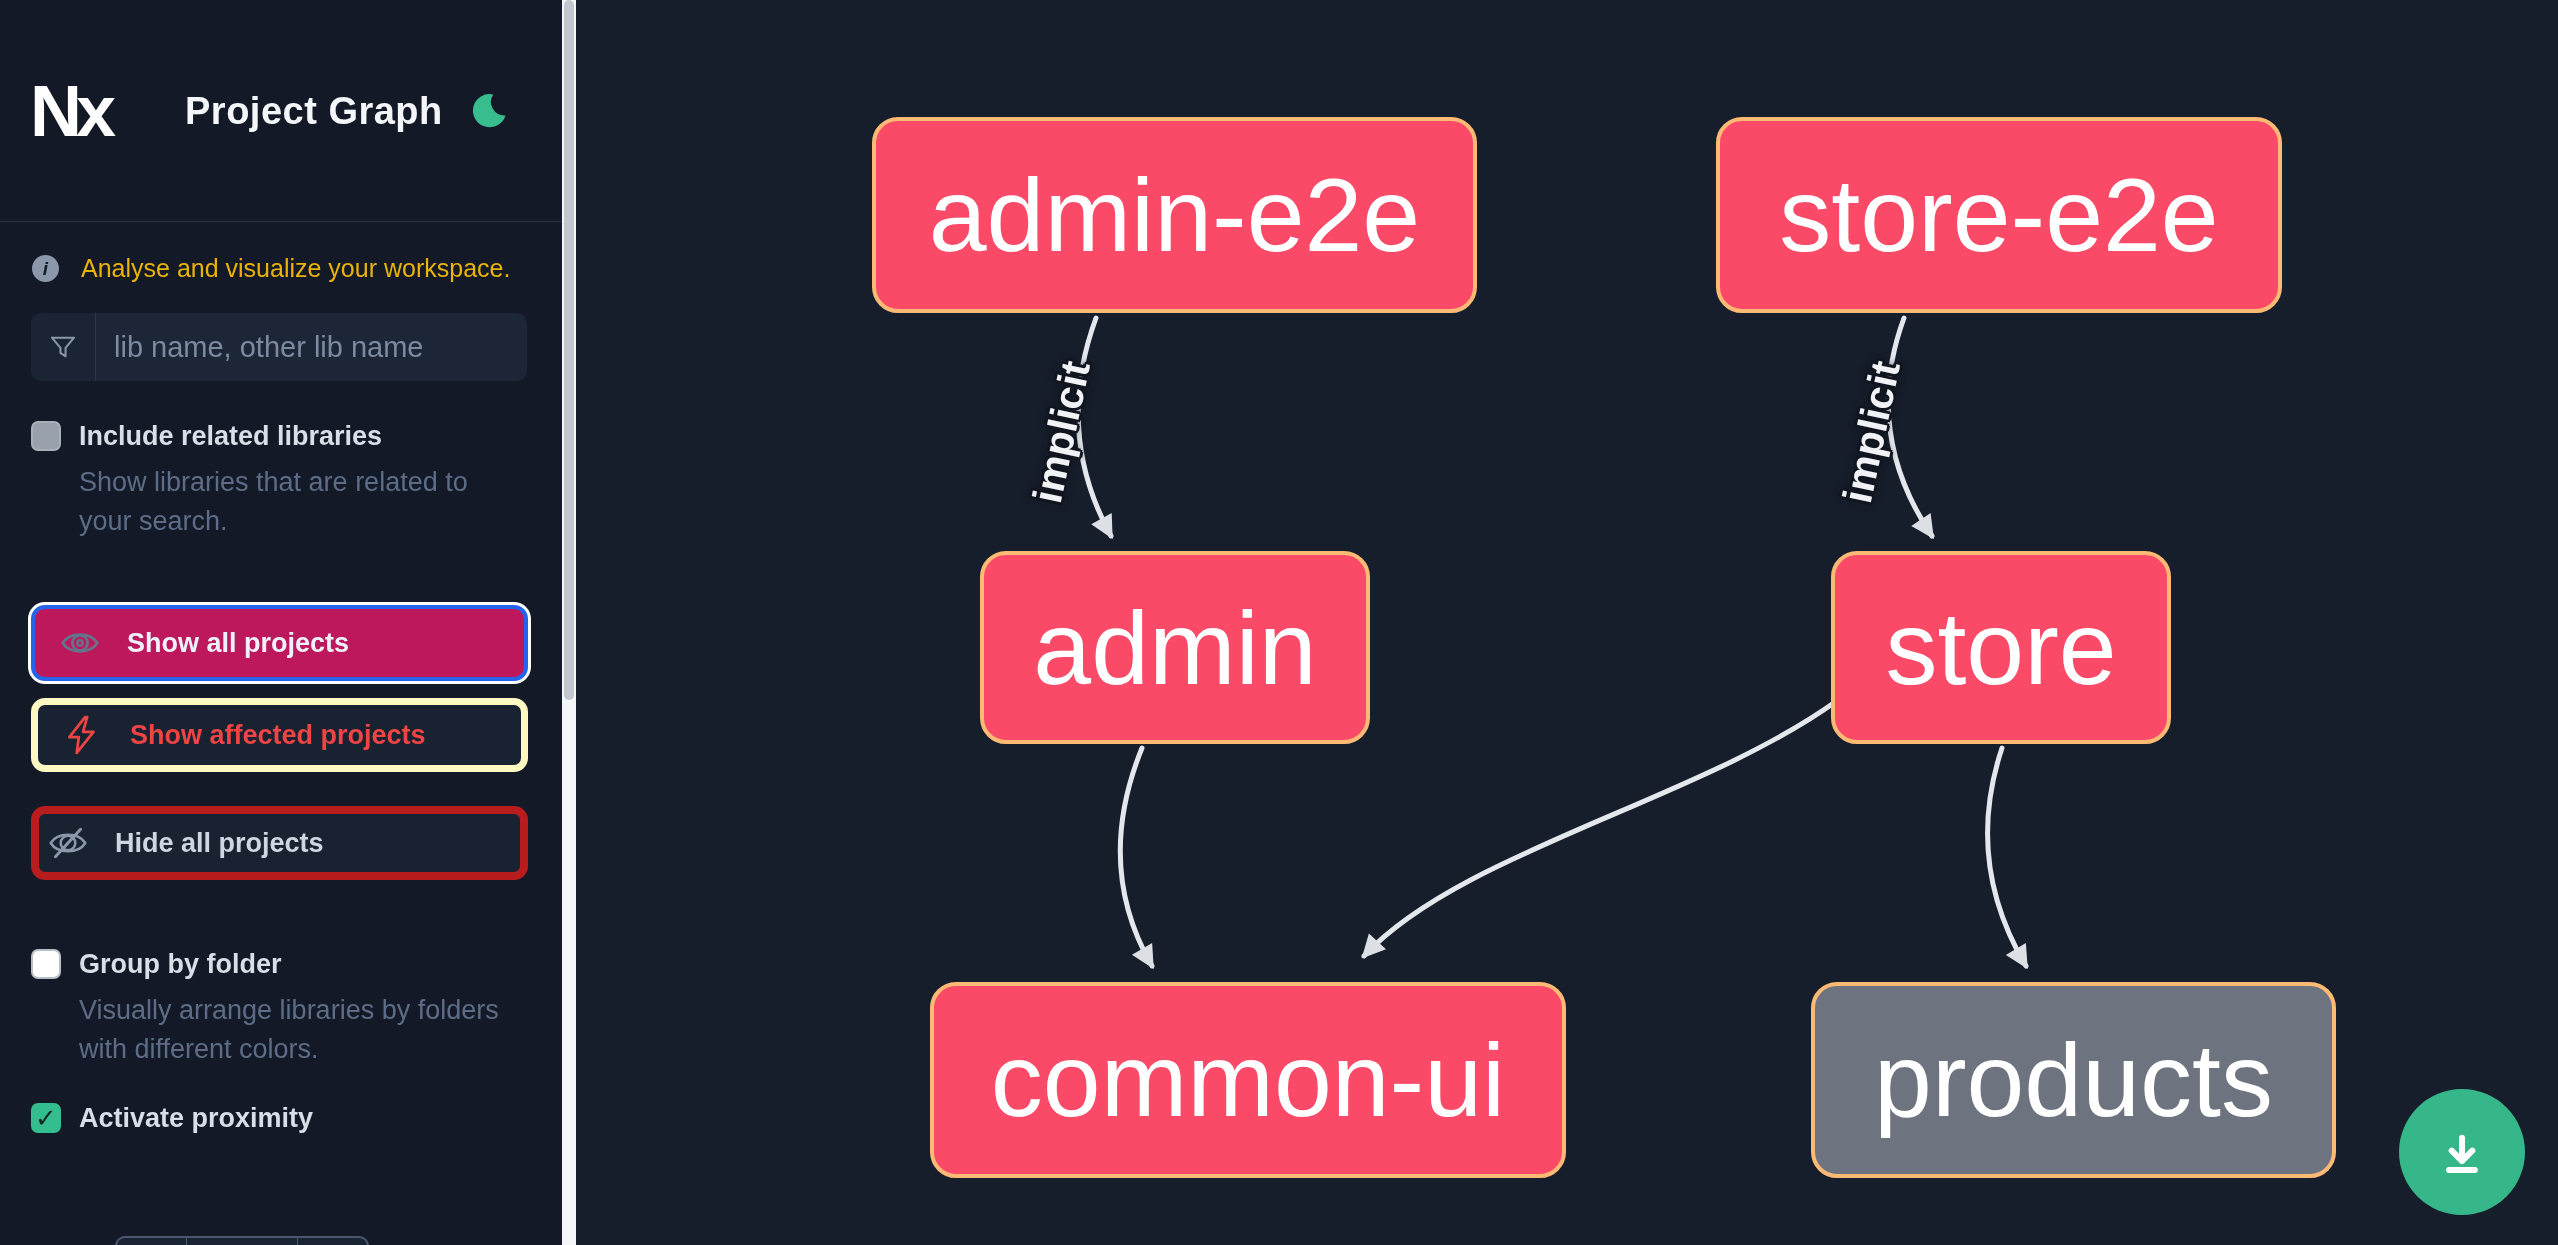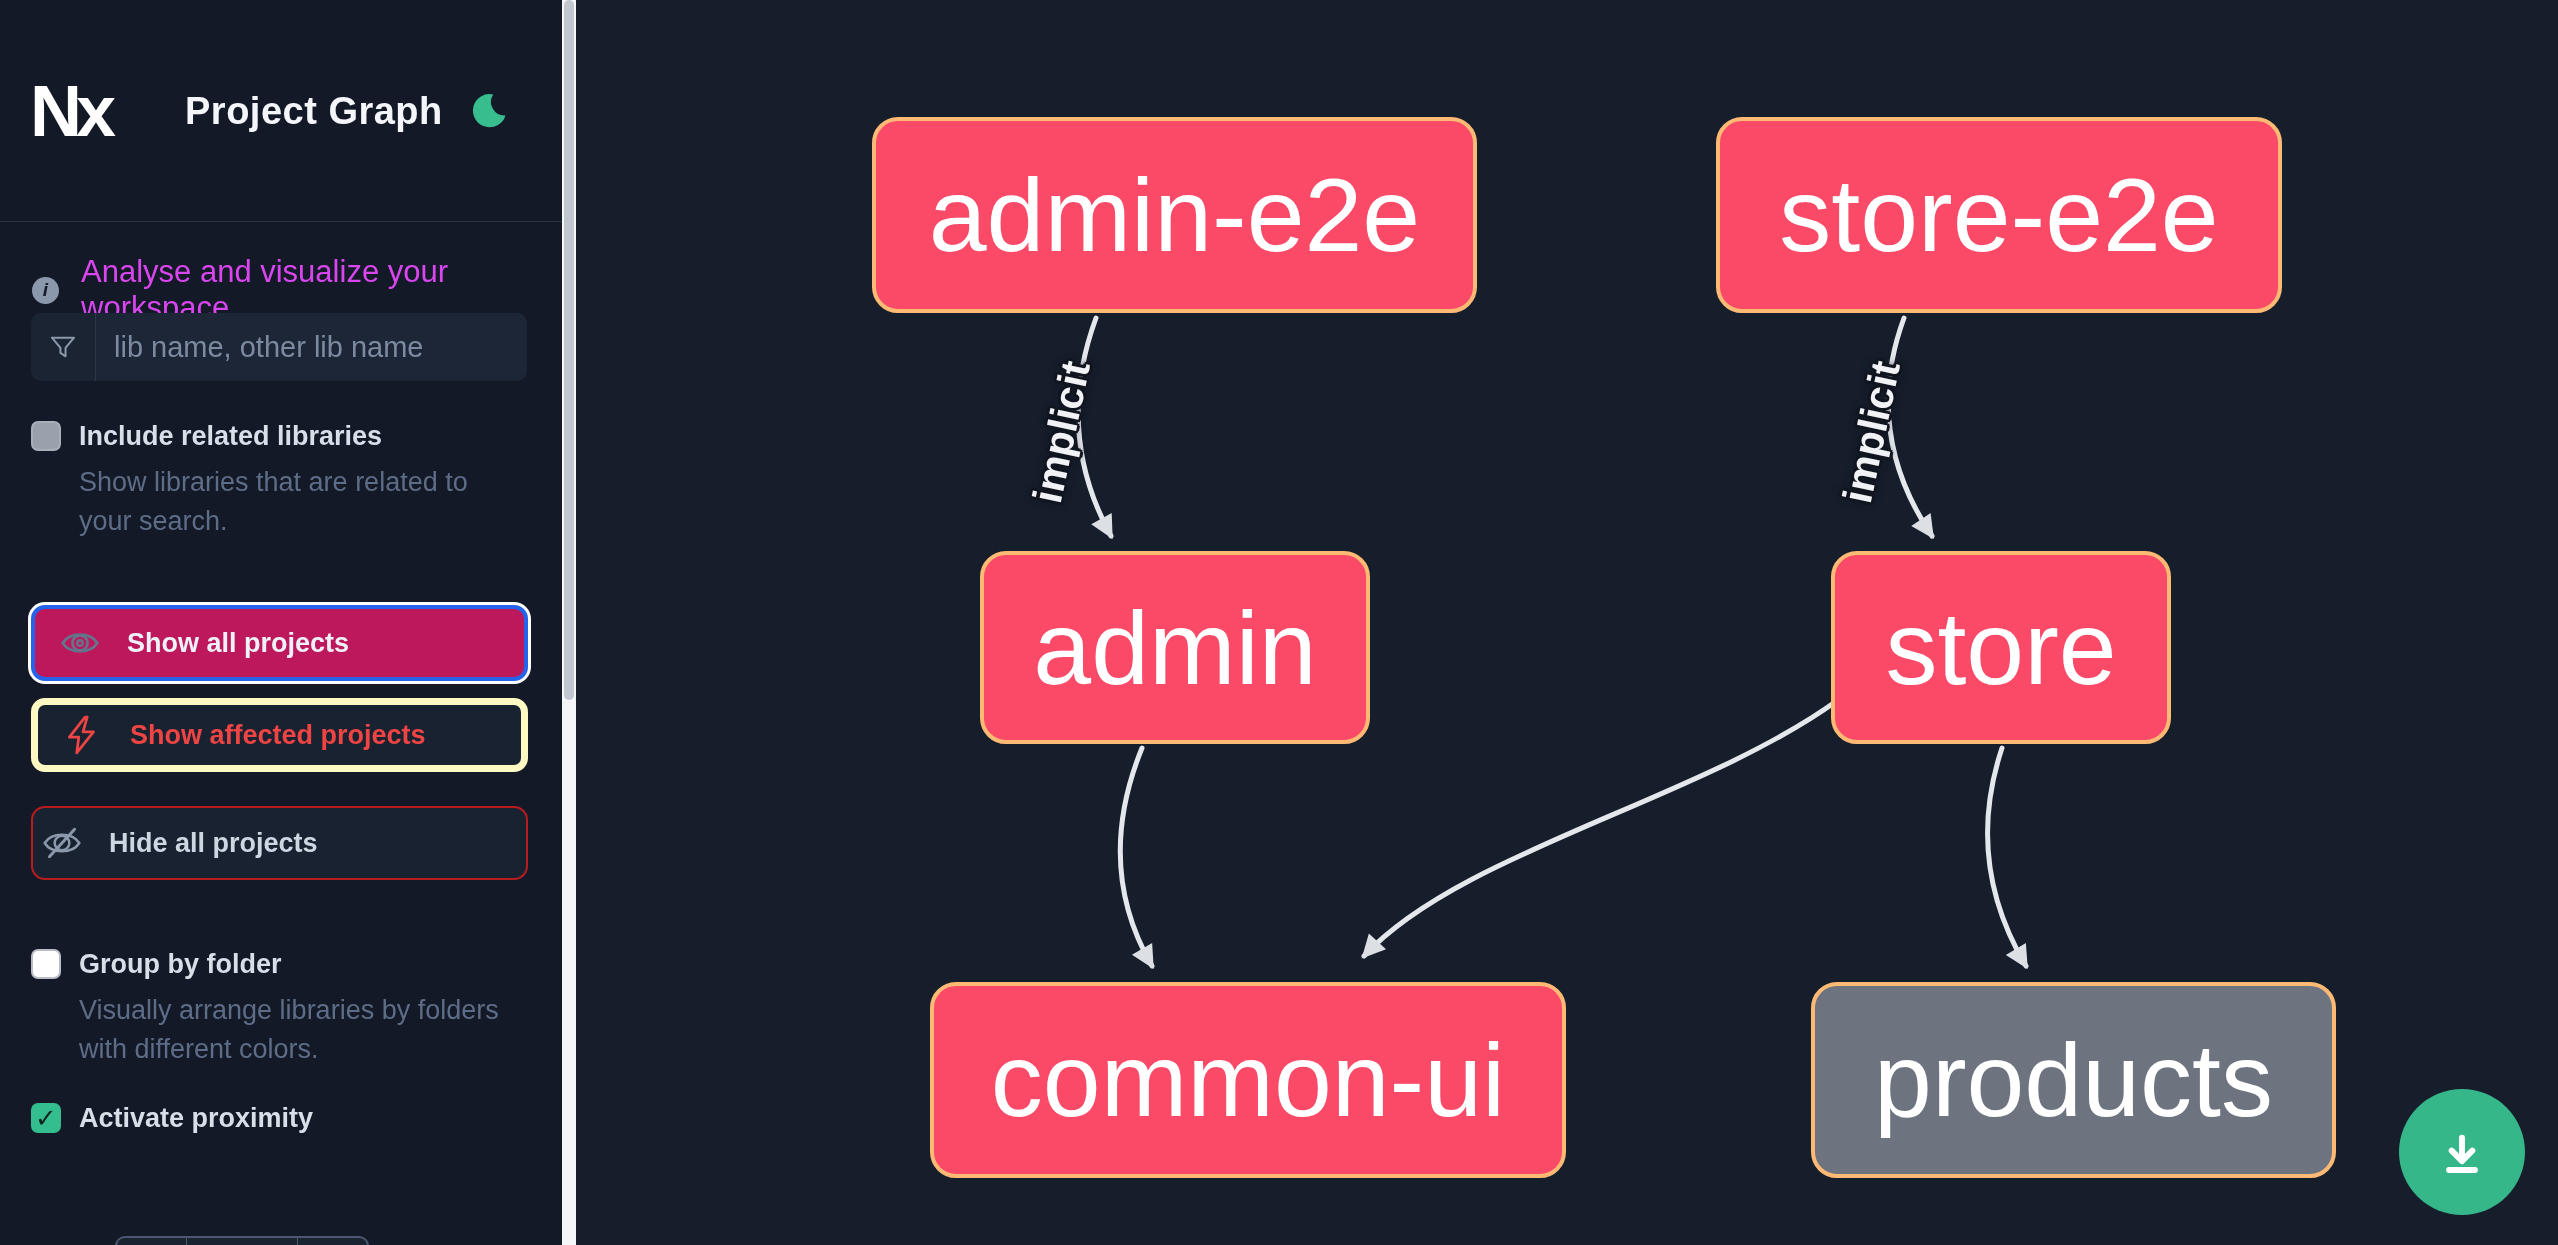--- a/index.html
+++ b/index.html
@@ -34,21 +34,21 @@
   }
   .info-row{
     display:flex;align-items:center;gap:22px;
     padding:32px 31px 0 32px;
   }
   .info-badge{
     width:27px;height:27px;border-radius:50%;background:#8b98ab;flex:0 0 auto;
     display:flex;align-items:center;justify-content:center;
     color:#141b29;font-size:19px;font-weight:800;font-style:italic;
   }
-  .info-text{color:#d946ef;font-size:31px;}
+  .info-text{color:#eab308;font-size:25px;}
 
   .filter-box{
     position:absolute;left:31px;top:313px;width:496px;height:68px;
     background:#1d2636;border-radius:10px;display:flex;overflow:hidden;
   }
   .filter-icon-cell{
     width:65px;display:flex;align-items:center;justify-content:center;
     background:#1b2432;border-right:1px solid #2c3749;flex:0 0 auto;
   }
   .filter-input{
@@ -78,21 +78,21 @@
   .action-btn{
     position:absolute;left:31px;width:497px;height:74px;
     border-radius:14px;background:#192231;display:flex;align-items:center;
     padding:0 24px;gap:26px;cursor:pointer;
   }
   .btn-focused{
     height:76px;background:#be185d;border:4px solid #2563eb;
     box-shadow:0 0 0 3px #ffffff;
   }
   .btn-affected{border:7px solid #fef9c3;}
-  .btn-muted{border:2px solid #b91c1c;padding-left:8px;}
+  .btn-muted{border:8px solid #b91c1c;padding-left:8px;}
   .btn-label{font-size:27px;font-weight:700;}
   .btn-focused .btn-label{color:#eef2f8;}
   .btn-affected .btn-label{color:#ef4444;}
   .btn-muted .btn-label{color:#cdd6e1;}
 
   .stepper-sliver{
     position:absolute;left:115px;top:1236px;width:254px;height:16px;
     background:#1a2332;border:2px solid #4b5871;border-bottom:none;
     border-radius:10px 10px 0 0;display:flex;
   }

